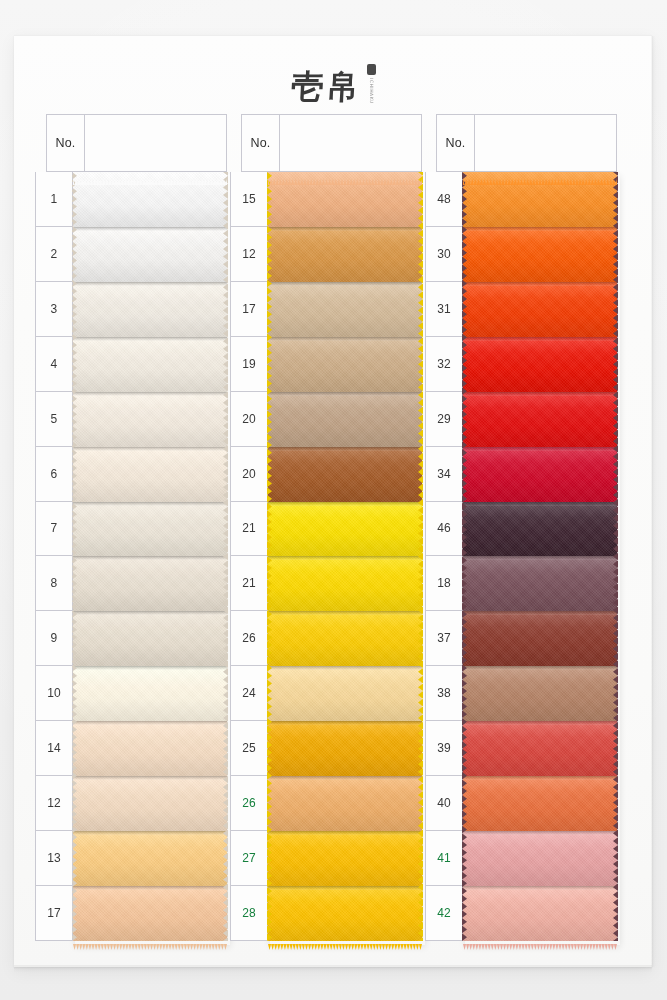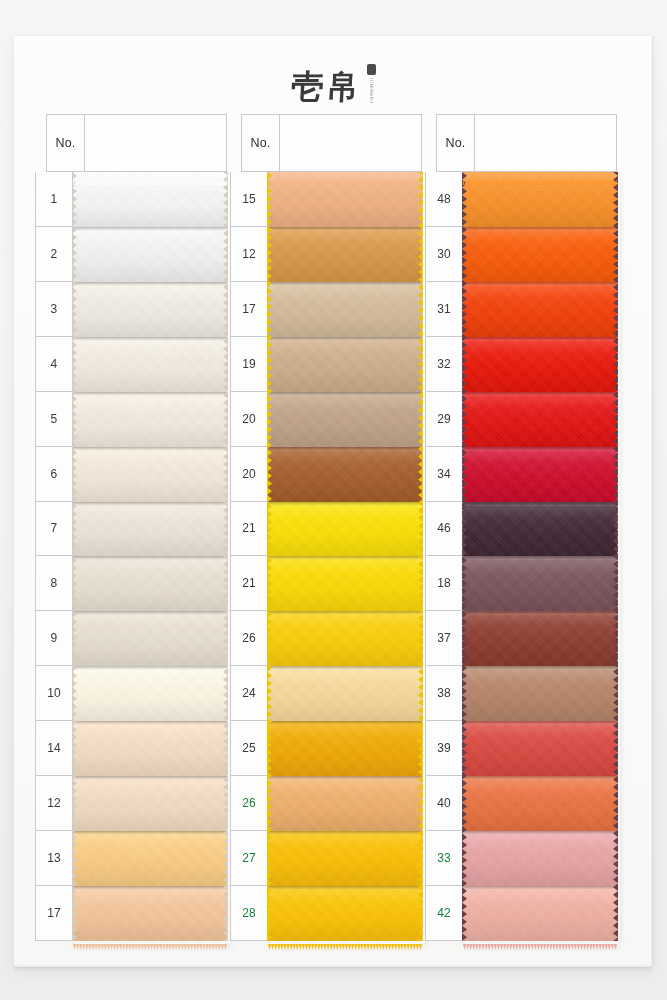--- a/index.html
+++ b/index.html
@@ -510,21 +510,21 @@
             <div class="number-cell">31</div>
             <div class="number-cell">32</div>
             <div class="number-cell">29</div>
             <div class="number-cell">34</div>
             <div class="number-cell">46</div>
             <div class="number-cell">18</div>
             <div class="number-cell">37</div>
             <div class="number-cell">38</div>
             <div class="number-cell">39</div>
             <div class="number-cell">40</div>
-            <div class="number-cell faded">33</div>
+            <div class="number-cell faded">41</div>
             <div class="number-cell faded">42</div>
           </div>
           <div class="fabric-strip">
             <div class="strip-shadow"></div>
             <div class="fabric-swatch" style="background: linear-gradient(rgb(255, 154, 50) 0%, rgb(250, 144, 40) 40%, rgb(242, 136, 32) 100%);">
               <div class="weave"></div>
               <div class="sheen"></div>
             </div>
             <div class="fabric-swatch" style="background: linear-gradient(rgb(255, 100, 16) 0%, rgb(249, 90, 6) 40%, rgb(241, 82, 0) 100%);">
               <div class="weave"></div>

